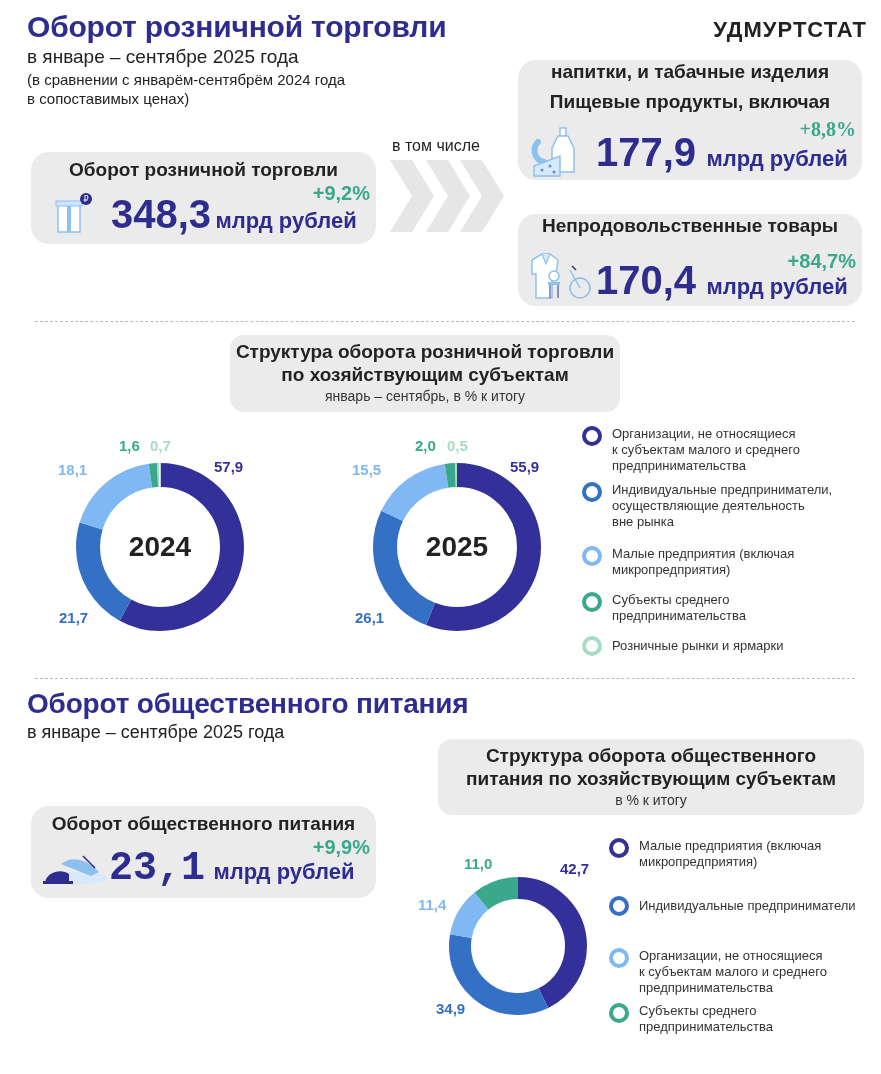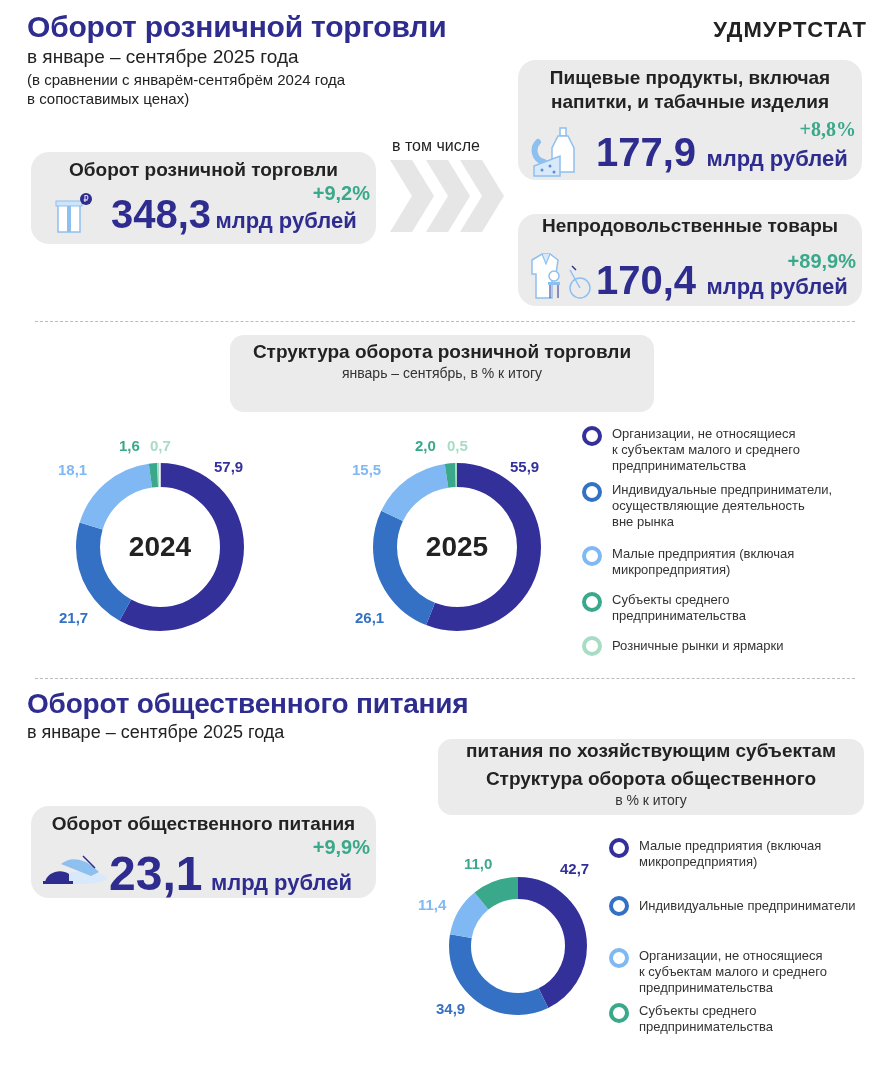--- a/index.html
+++ b/index.html
@@ -53,43 +53,43 @@
 <div class="abs" style="left:392px;top:137px;font-size:16px;color:#222;">в том числе</div>
 <span class="abs" style="left:390px;top:160px;">
   <svg width="120" height="72" viewBox="0 0 120 72">
     <polygon points="0,0 22,0 44,36 22,72 0,72 22,36" fill="#e6e6e6"></polygon>
     <polygon points="36,0 58,0 80,36 58,72 36,72 58,36" fill="#e6e6e6"></polygon>
     <polygon points="70,0 92,0 114,36 92,72 70,72 92,36" fill="#e6e6e6"></polygon>
   </svg>
 </span>
 
 <div class="abs card" style="left:518px;top:60px;width:344px;height:120px;">
+  <div class="card-title">напитки, и табачные изделия</div>
   <div class="card-title" style="margin-top:6px;">Пищевые продукты, включая</div>
-  <div class="card-title">напитки, и табачные изделия</div>
   <div class="abs pct" style="right:6px;top:58px;font-family:Liberation Serif, serif;">+8,8%</div>
   <span class="abs" style="left:12px;top:62px;">
     <svg width="58" height="56" viewBox="0 0 58 56">
       <path d="M8 20 C2 26 4 38 14 40" stroke="#8ec0ef" stroke-width="6" fill="none" stroke-linecap="round"></path>
       <rect x="30" y="6" width="6" height="8" fill="#fff" stroke="#8ec0ef" stroke-width="1.5"></rect>
       <path d="M28 14 L38 14 L44 26 L44 50 L22 50 L22 26 Z" fill="#fff" stroke="#8ec0ef" stroke-width="1.5"></path>
       <polygon points="4,44 30,34 30,54 4,54" fill="#d7e9fb" stroke="#8ec0ef" stroke-width="1.5"></polygon>
       <circle cx="12" cy="48" r="1.5" fill="#5a8fd8"></circle>
         <circle cx="20" cy="44" r="1.5" fill="#5a8fd8"></circle>
         <circle cx="24" cy="50" r="1.5" fill="#5a8fd8"></circle>
     </svg>
   </span>
   <div class="abs" style="left:78px;top:70px;white-space:nowrap;">
     <span class="big" style="font-size:40px;">177,9</span>
     <span class="unit" style="margin-left:6px;">млрд рублей</span>
   </div>
 </div>
 
 <div class="abs card" style="left:518px;top:214px;width:344px;height:92px;">
   <div class="card-title" style="margin-top:0;">Непродовольственные товары</div>
-  <div class="abs pct" style="right:6px;top:36px;">+89,9%</div>
+  <div class="abs pct" style="right:6px;top:36px;">+84,7%</div>
   <span class="abs" style="left:10px;top:38px;">
     <svg width="64" height="50" viewBox="0 0 64 50">
       <path d="M4 8 L14 2 L22 2 L30 8 L28 22 L24 22 L24 46 L8 46 L8 22 L4 22 Z" fill="#fff" stroke="#8ec0ef" stroke-width="1.5"></path>
       <path d="M14 2 L18 12 L22 2" fill="#d7e9fb" stroke="#8ec0ef" stroke-width="1.2"></path>
       <circle cx="26" cy="24" r="5" fill="#fff" stroke="#8ec0ef" stroke-width="1.5"></circle>
       <rect x="20" y="30" width="12" height="3" fill="#8ec0ef"></rect>
       <line x1="22" y1="33" x2="22" y2="46" stroke="#2e2d8f" stroke-width="1"></line>
       <line x1="30" y1="33" x2="30" y2="46" stroke="#2e2d8f" stroke-width="1"></line>
       <circle cx="52" cy="36" r="10" fill="none" stroke="#8ec0ef" stroke-width="1.5"></circle>
       <line x1="52" y1="36" x2="42" y2="18" stroke="#8ec0ef" stroke-width="1.5"></line>
@@ -97,22 +97,23 @@
     </svg>
   </span>
   <div class="abs" style="left:78px;top:44px;white-space:nowrap;">
     <span class="big" style="font-size:40px;">170,4</span>
     <span class="unit" style="margin-left:6px;">млрд рублей</span>
   </div>
 </div>
 
 <div class="abs dash" style="left:35px;top:321px;width:820px;"></div>
 
-<div class="abs card" style="left:230px;top:335px;width:424px;height:77px;border-radius:14px;">
+<div class="abs card" style="left:230px;top:335px;width:390px;height:77px;border-radius:14px;">
   <div class="section-title" style="margin-top:5px;">Структура оборота розничной торговли</div>
+  <div class="section-title">по хозяйствующим субъектам</div>
   <div class="section-sub" style="margin-top:2px;text-align:center;">январь – сентябрь, в % к итогу</div>
 </div>
 
 <div class="abs" style="left:76px;top:463px;width:168px;height:168px;">
   <svg width="168" height="168" viewBox="0 0 168 168">
     <g transform="translate(84,84) rotate(-90)" fill="none" stroke-width="24">
 
       <circle r="72" stroke="#34309a" stroke-dasharray="261.93 452.39" stroke-dashoffset="0"></circle>
       <circle r="72" stroke="#3470c4" stroke-dasharray="98.17 452.39" stroke-dashoffset="-261.93"></circle>
       <circle r="72" stroke="#7fb8f2" stroke-dasharray="81.88 452.39" stroke-dashoffset="-360.10"></circle>
@@ -199,28 +200,28 @@
   <span class="abs" style="left:12px;top:48px;">
     <svg width="66" height="34" viewBox="0 0 66 34">
       <ellipse cx="36" cy="24" rx="28" ry="6" fill="#d7e9fb"></ellipse>
       <path d="M18 10 C28 2 42 4 56 18 L48 22 Z" fill="#8ec0ef"></path>
       <path d="M2 28 C4 18 18 14 26 20 L26 28 Z" fill="#2e2d8f"></path>
       <rect x="0" y="27" width="30" height="3" fill="#2e2d8f"></rect>
       <line x1="40" y1="2" x2="52" y2="14" stroke="#2e2d8f" stroke-width="1.5"></line>
     </svg>
   </span>
   <div class="abs" style="left:78px;top:40px;white-space:nowrap;">
-    <span class="big" style="font-size:48px;">23,1</span>
+    <span class="big" style="font-size:40px;font-family:Liberation Mono, monospace;">23,1</span>
     <span class="unit" style="margin-left:4px;">млрд рублей</span>
   </div>
 </div>
 
 <div class="abs card" style="left:438px;top:739px;width:426px;height:76px;border-radius:14px;">
+  <div class="section-title" style="margin-top:5px;">Структура оборота общественного</div>
   <div class="section-title">питания по хозяйствующим субъектам</div>
-  <div class="section-title" style="margin-top:5px;">Структура оборота общественного</div>
   <div class="section-sub" style="margin-top:2px;">в % к итогу</div>
 </div>
 
 <div class="abs" style="left:448px;top:876px;width:140px;height:140px;">
   <svg width="140" height="140" viewBox="0 0 140 140">
     <g transform="translate(70,70) rotate(-90)" fill="none" stroke-width="22">
 
       <circle r="58" stroke="#34309a" stroke-dasharray="155.61 364.42" stroke-dashoffset="0"></circle>
       <circle r="58" stroke="#3470c4" stroke-dasharray="127.18 364.42" stroke-dashoffset="-155.61"></circle>
       <circle r="58" stroke="#7fb8f2" stroke-dasharray="41.54 364.42" stroke-dashoffset="-282.79"></circle>

